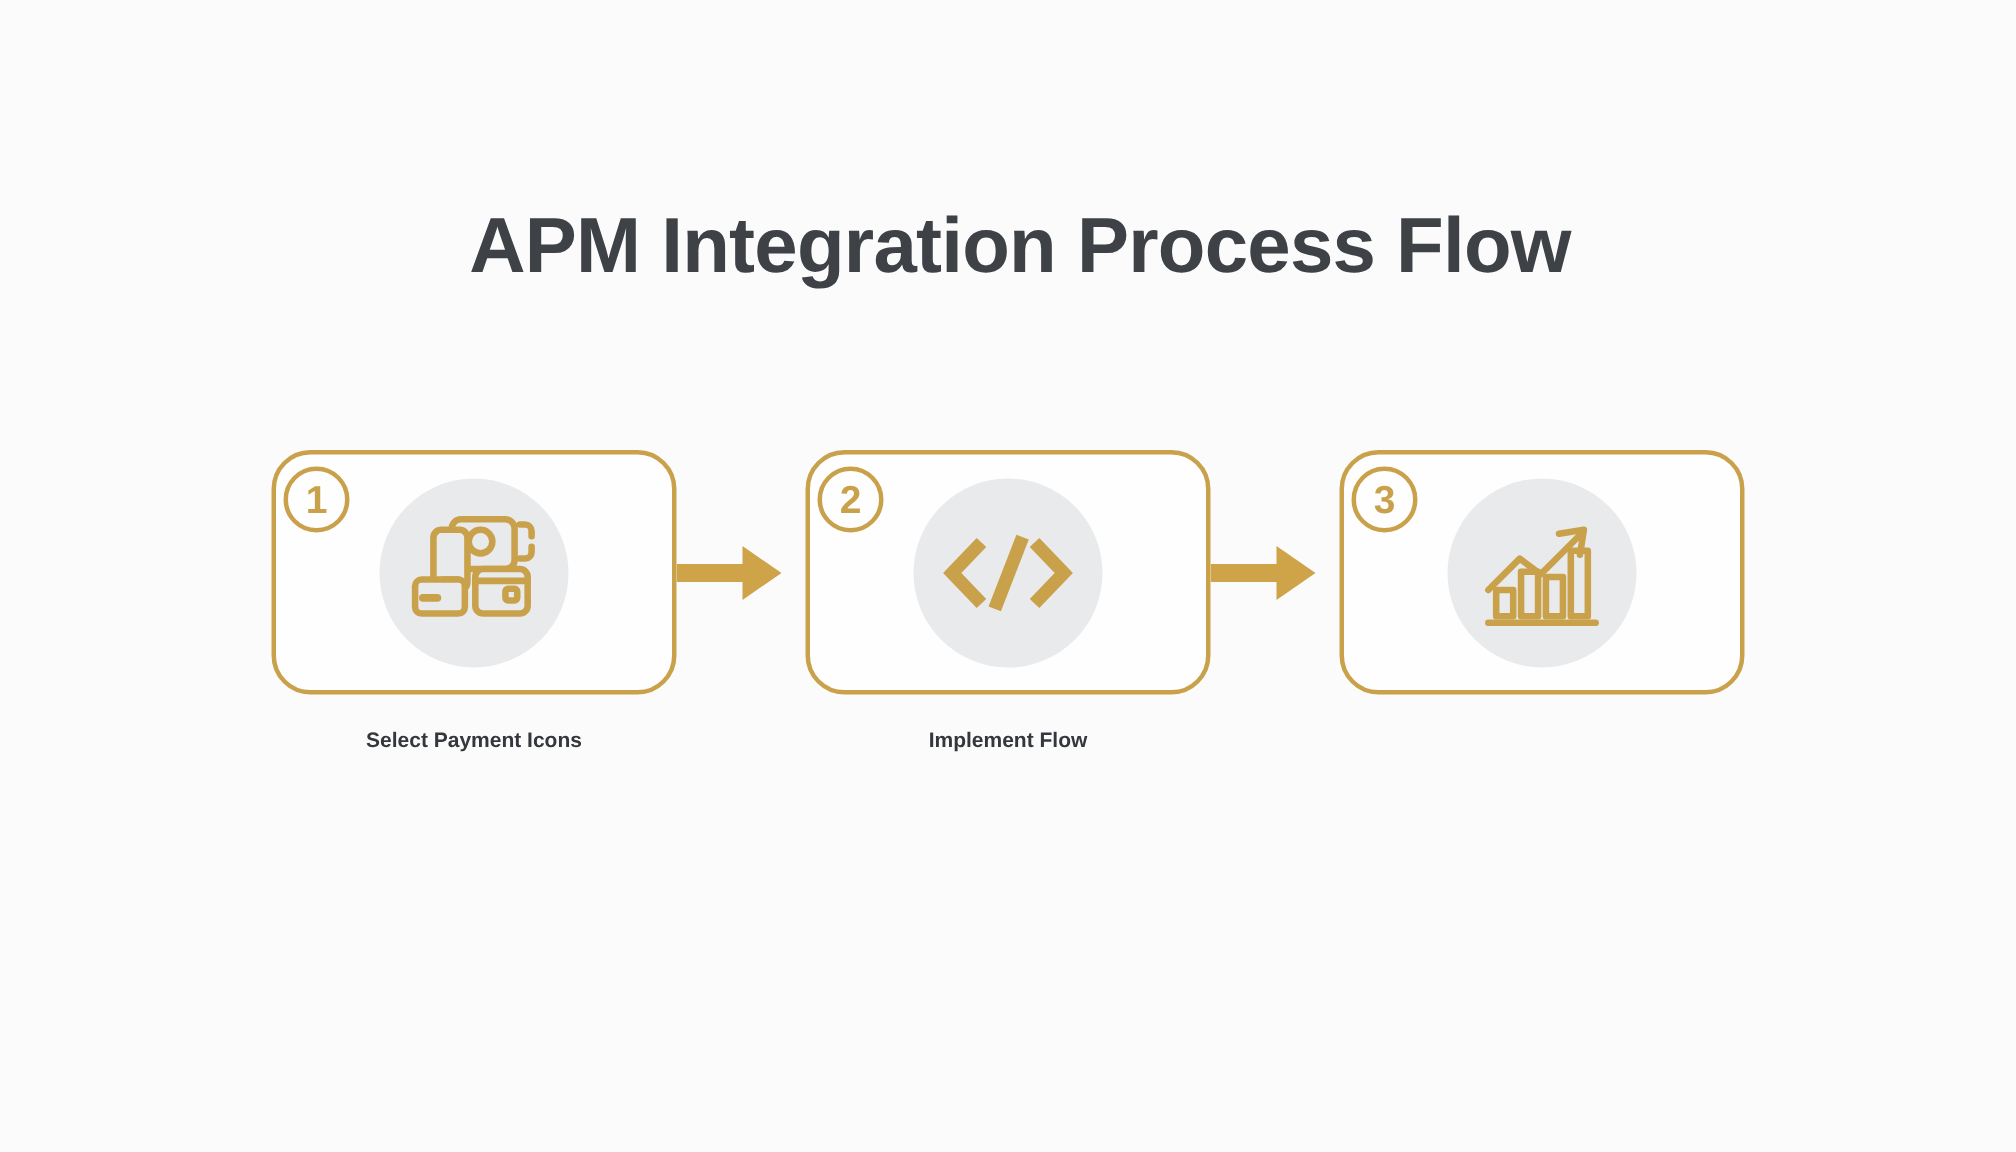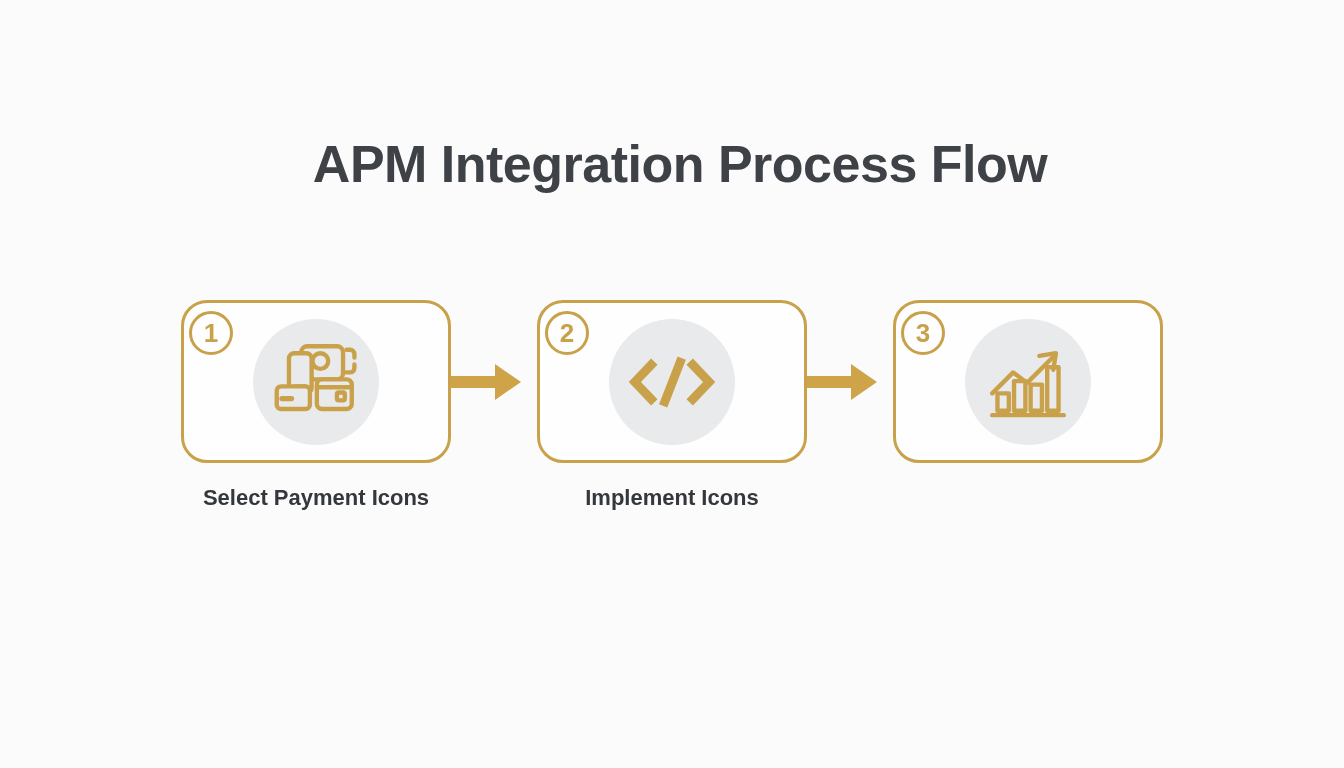--- a/index.html
+++ b/index.html
@@ -72,21 +72,21 @@
   .icon-circle{
     width:126px;height:126px;
     border-radius:50%;
     background:var(--circle-bg);
     display:flex;
     align-items:center;
     justify-content:center;
   }
   .step-label{
     margin-top:22px;
-    font-size:22px;
+    font-size:14px;
     font-weight:700;
     color:var(--label-color);
     text-align:left;
     white-space:nowrap;
   }
   .arrow-gap{
     width:86px;
     height:163px;
     display:flex;
     align-items:center;
@@ -162,21 +162,21 @@
       <div class="box">
         <div class="badge">2</div>
         <div class="icon-circle">
           <svg class="code-svg" width="92" height="58" viewBox="0 0 104 60">
             <polyline class="stroke" points="32,7 10,30 32,53"></polyline>
             <line class="stroke" x1="63" y1="3" x2="42" y2="57"></line>
             <polyline class="stroke" points="72,7 94,30 72,53"></polyline>
           </svg>
         </div>
       </div>
-      <div class="step-label">Implement Icons</div>
+      <div class="step-label">Implement Flow</div>
     </div>
 
     <div class="arrow-gap">
       <svg class="arrow-svg" width="70" height="40" viewBox="0 0 70 40">
         <rect x="0" y="14" width="47" height="12" fill="#CFA449"></rect>
         <polygon points="44,2 70,20 44,38" fill="#CFA449"></polygon>
       </svg>
     </div>
 
     <div class="step">

